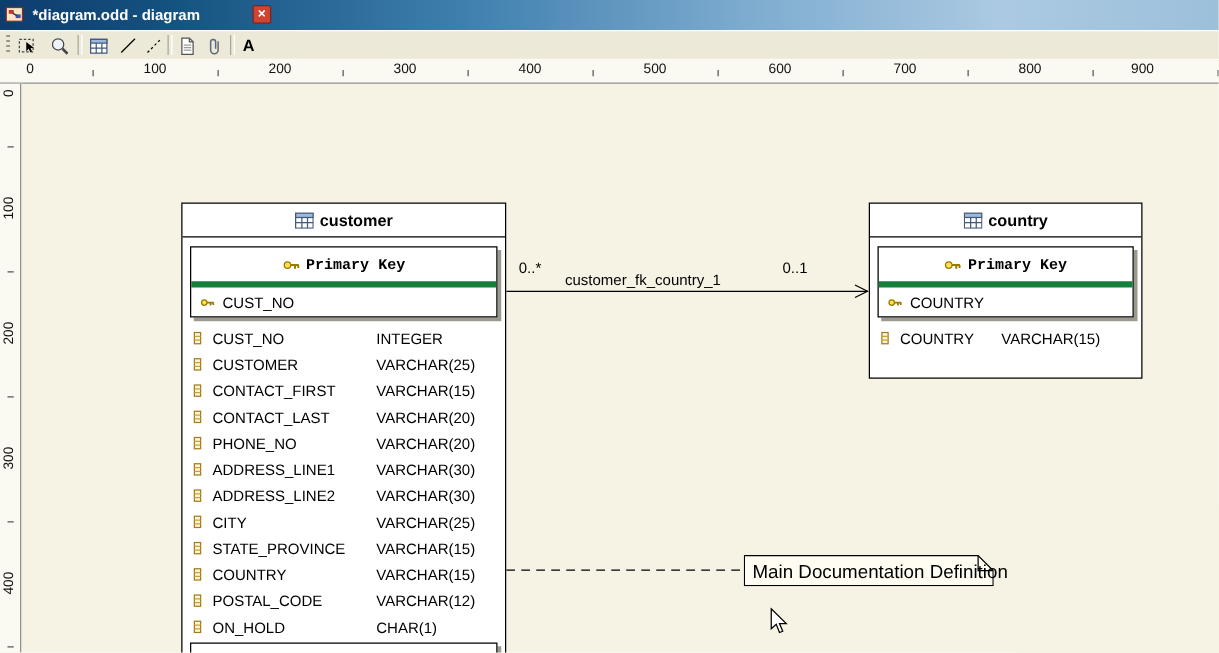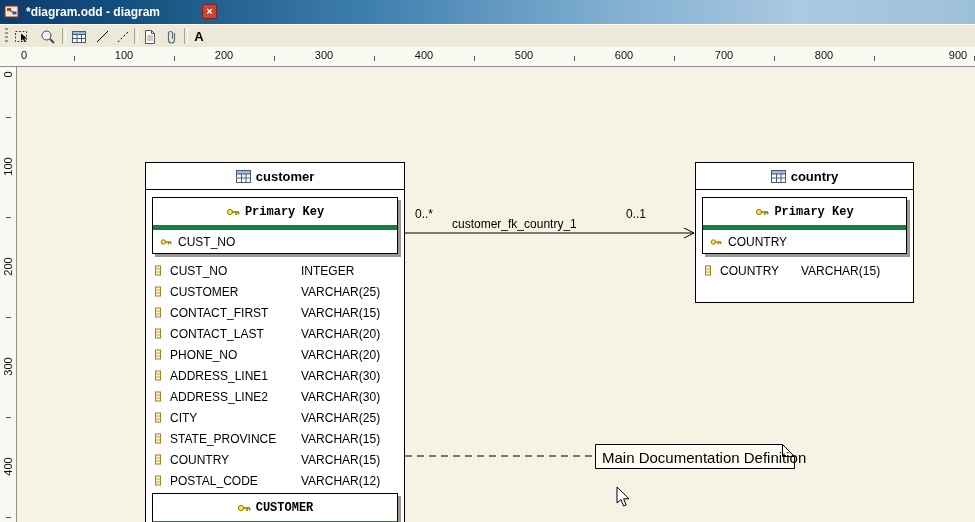--- a/index.html
+++ b/index.html
@@ -141,21 +141,21 @@
   <div class="h-ruler">
     <span class="h-num" style="left:-6px">0</span>
     <span class="h-num" style="left:94px">100</span>
     <span class="h-num" style="left:194px">200</span>
     <span class="h-num" style="left:294px">300</span>
     <span class="h-num" style="left:394px">400</span>
     <span class="h-num" style="left:494px">500</span>
     <span class="h-num" style="left:594px">600</span>
     <span class="h-num" style="left:694px">700</span>
     <span class="h-num" style="left:794px">800</span>
-    <span class="h-num" style="left:928px">900</span>
+    <span class="h-num" style="left:884px">900</span>
     <div class="h-tick" style="left:57px"></div>
     <div class="h-tick" style="left:157px"></div>
     <div class="h-tick" style="left:257px"></div>
     <div class="h-tick" style="left:357px"></div>
     <div class="h-tick" style="left:457px"></div>
     <div class="h-tick" style="left:557px"></div>
     <div class="h-tick" style="left:657px"></div>
     <div class="h-tick" style="left:757px"></div>
     <div class="h-tick" style="left:857px"></div>
     <div class="h-tick" style="left:957px"></div>
@@ -332,20 +332,31 @@
         <span class="fi">
             <svg width="8" height="11">
               <rect x="1.5" y="1" width="5" height="9" fill="#fdf6d8" stroke="#a57c1b"></rect>
               <line x1="1.5" y1="4" x2="6.5" y2="4" stroke="#c8a03c"></line>
               <line x1="1.5" y1="7" x2="6.5" y2="7" stroke="#c8a03c"></line>
             </svg>
           </span>
         <span>POSTAL_CODE</span>
         <span>VARCHAR(12)</span>
       </div>
+      <div class="col-row">
+        <span class="fi">
+            <svg width="8" height="11">
+              <rect x="1.5" y="1" width="5" height="9" fill="#fdf6d8" stroke="#a57c1b"></rect>
+              <line x1="1.5" y1="4" x2="6.5" y2="4" stroke="#c8a03c"></line>
+              <line x1="1.5" y1="7" x2="6.5" y2="7" stroke="#c8a03c"></line>
+            </svg>
+          </span>
+        <span>ON_HOLD</span>
+        <span>CHAR(1)</span>
+      </div>
     </div>
     <div class="keybox" style="margin-top:2px">
       <div class="keybox-header">
         <svg width="14" height="12">
           <circle cx="4" cy="6" r="2.6" fill="#ffdf4d" stroke="#9a7b00"></circle>
           <line x1="6.6" y1="6" x2="13" y2="6" stroke="#9a7b00" stroke-width="1.6"></line>
           <line x1="10" y1="6" x2="10" y2="9" stroke="#9a7b00" stroke-width="1.6"></line>
           <line x1="12.6" y1="6" x2="12.6" y2="8.4" stroke="#9a7b00" stroke-width="1.6"></line>
         </svg>
         <span>CUSTOMER</span>

